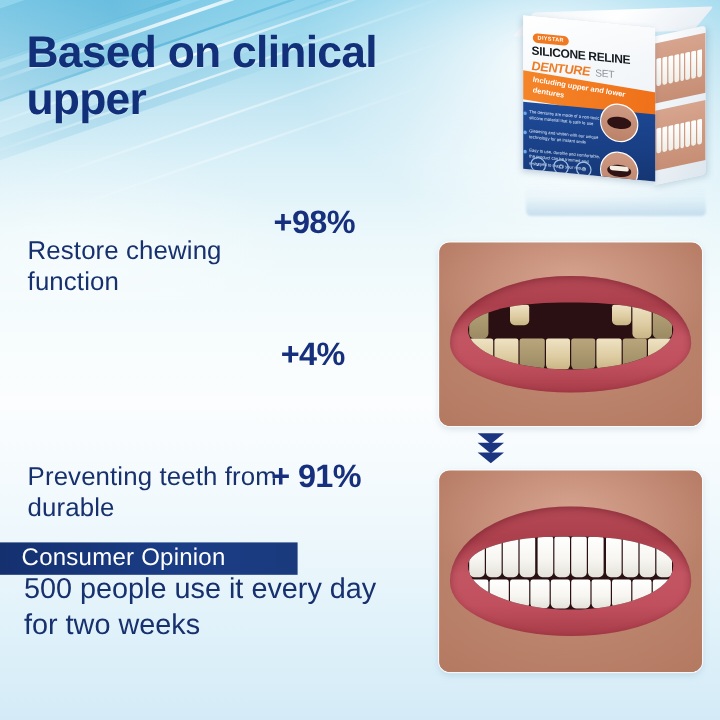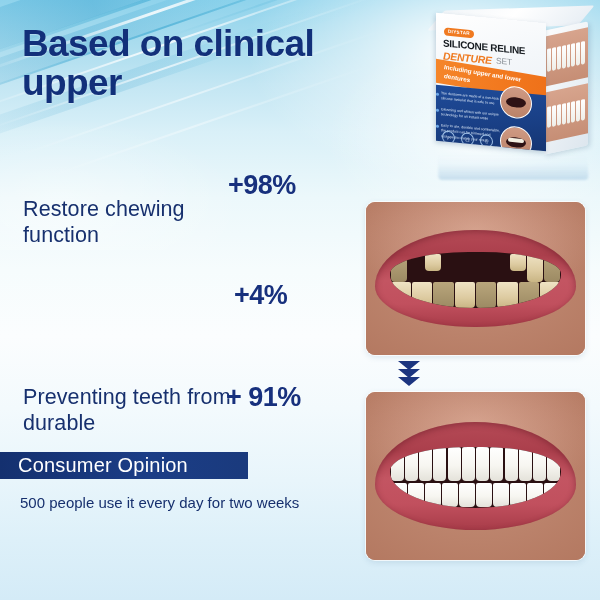--- a/index.html
+++ b/index.html
@@ -74,22 +74,22 @@
   .co-banner{
     position:absolute;left:0;top:452px;width:248px;height:27px;
     background:linear-gradient(90deg,#14306f 0%,#1a3c84 55%,#1d4punk 100%);
     background:linear-gradient(90deg,#14306f 0%,#1b3d86 60%,#1a3a7d 100%);
     display:flex;align-items:center;
   }
   .co-banner span{
     color:#ffffff;font-size:20px;padding-left:18px;letter-spacing:.2px;
   }
   .co-text{
-    position:absolute;left:20px;top:494px;width:320px;
-    font-size:15px;line-height:1.25;color:#17306e;
+    position:absolute;left:20px;top:476px;width:320px;
+    font-size:24px;line-height:1.25;color:#17306e;
   }
 
   
   .photo{
     position:absolute;border-radius:9px;overflow:hidden;
     box-shadow:0 0 0 1px rgba(255,255,255,.75), 0 2px 6px rgba(60,110,150,.18);
   }
   .photo-before{left:366px;top:202px;width:219px;height:153px;}
   .photo-after{left:366px;top:392px;width:219px;height:168px;}
   .photo .skin{

